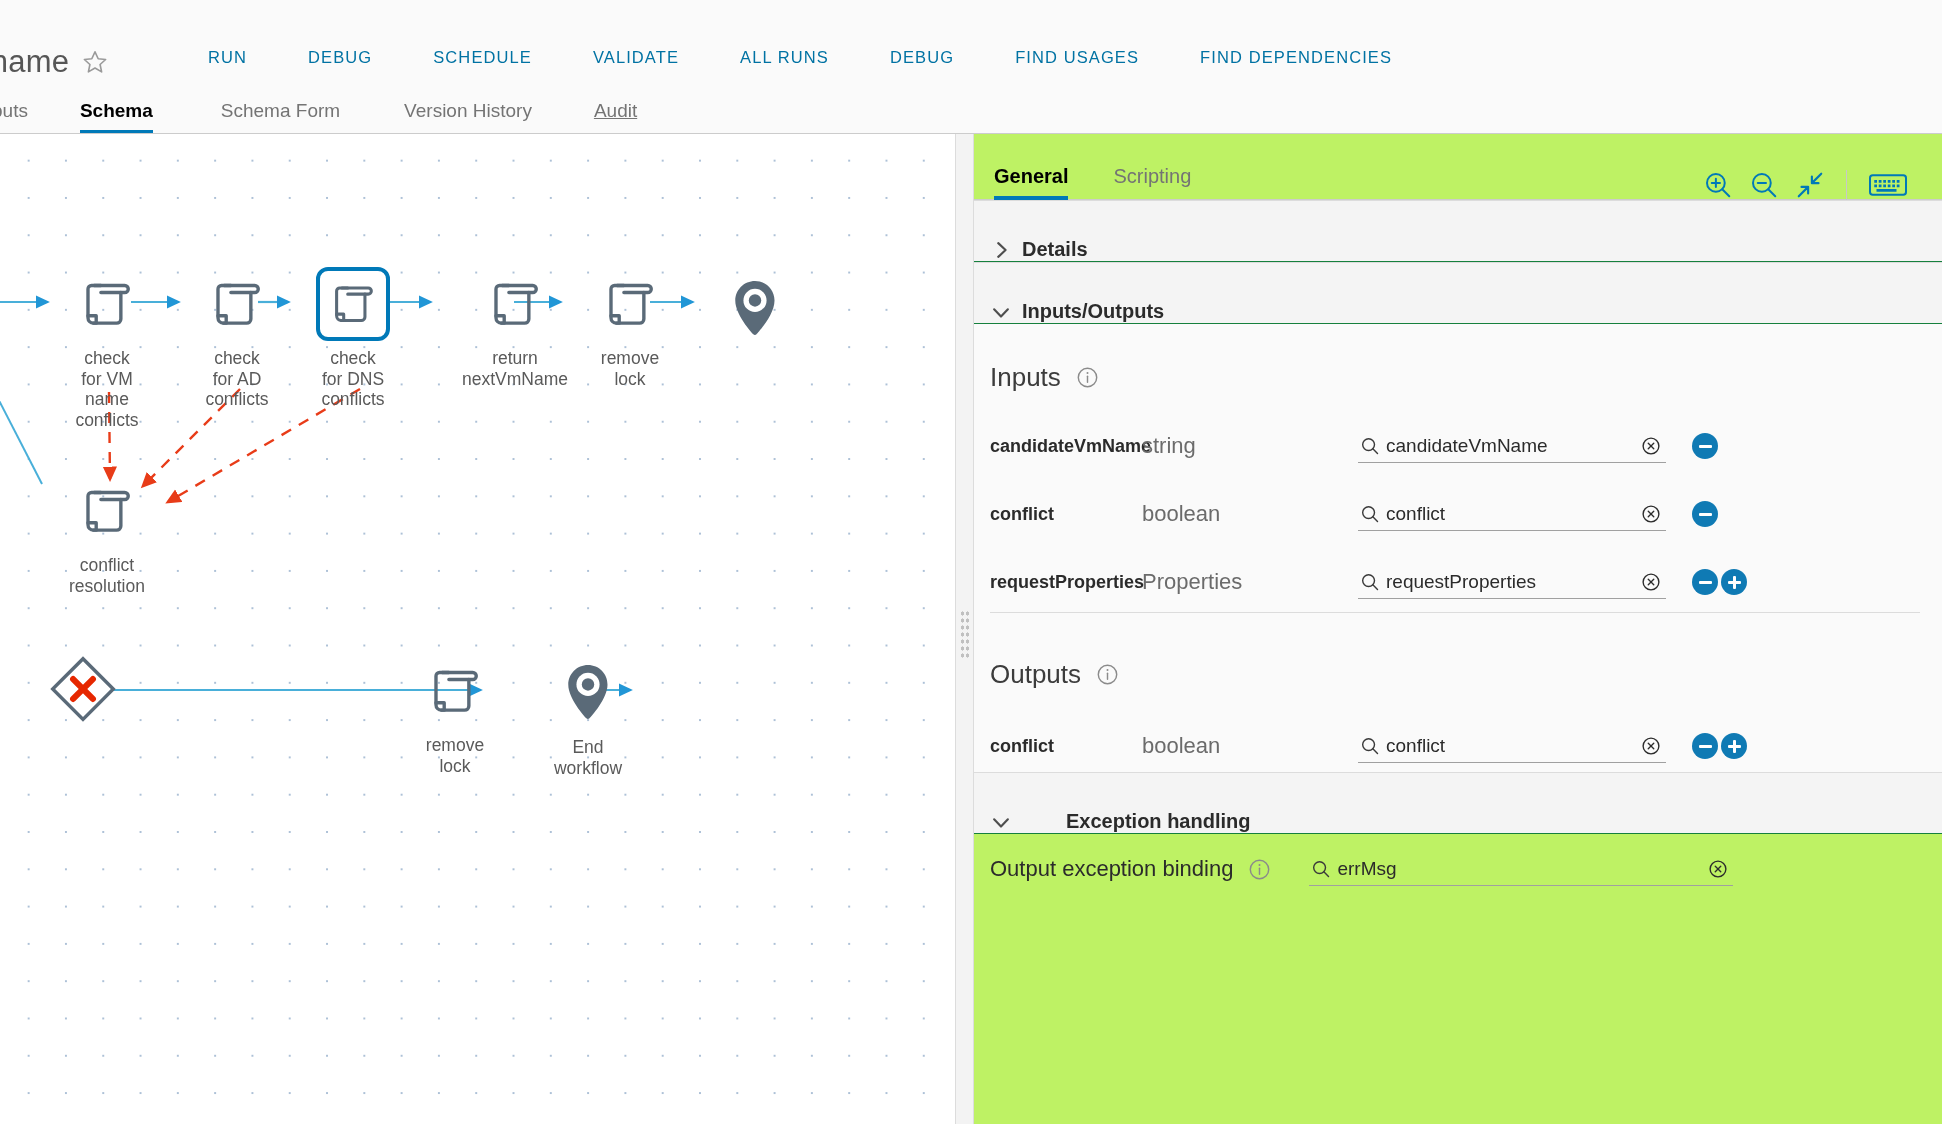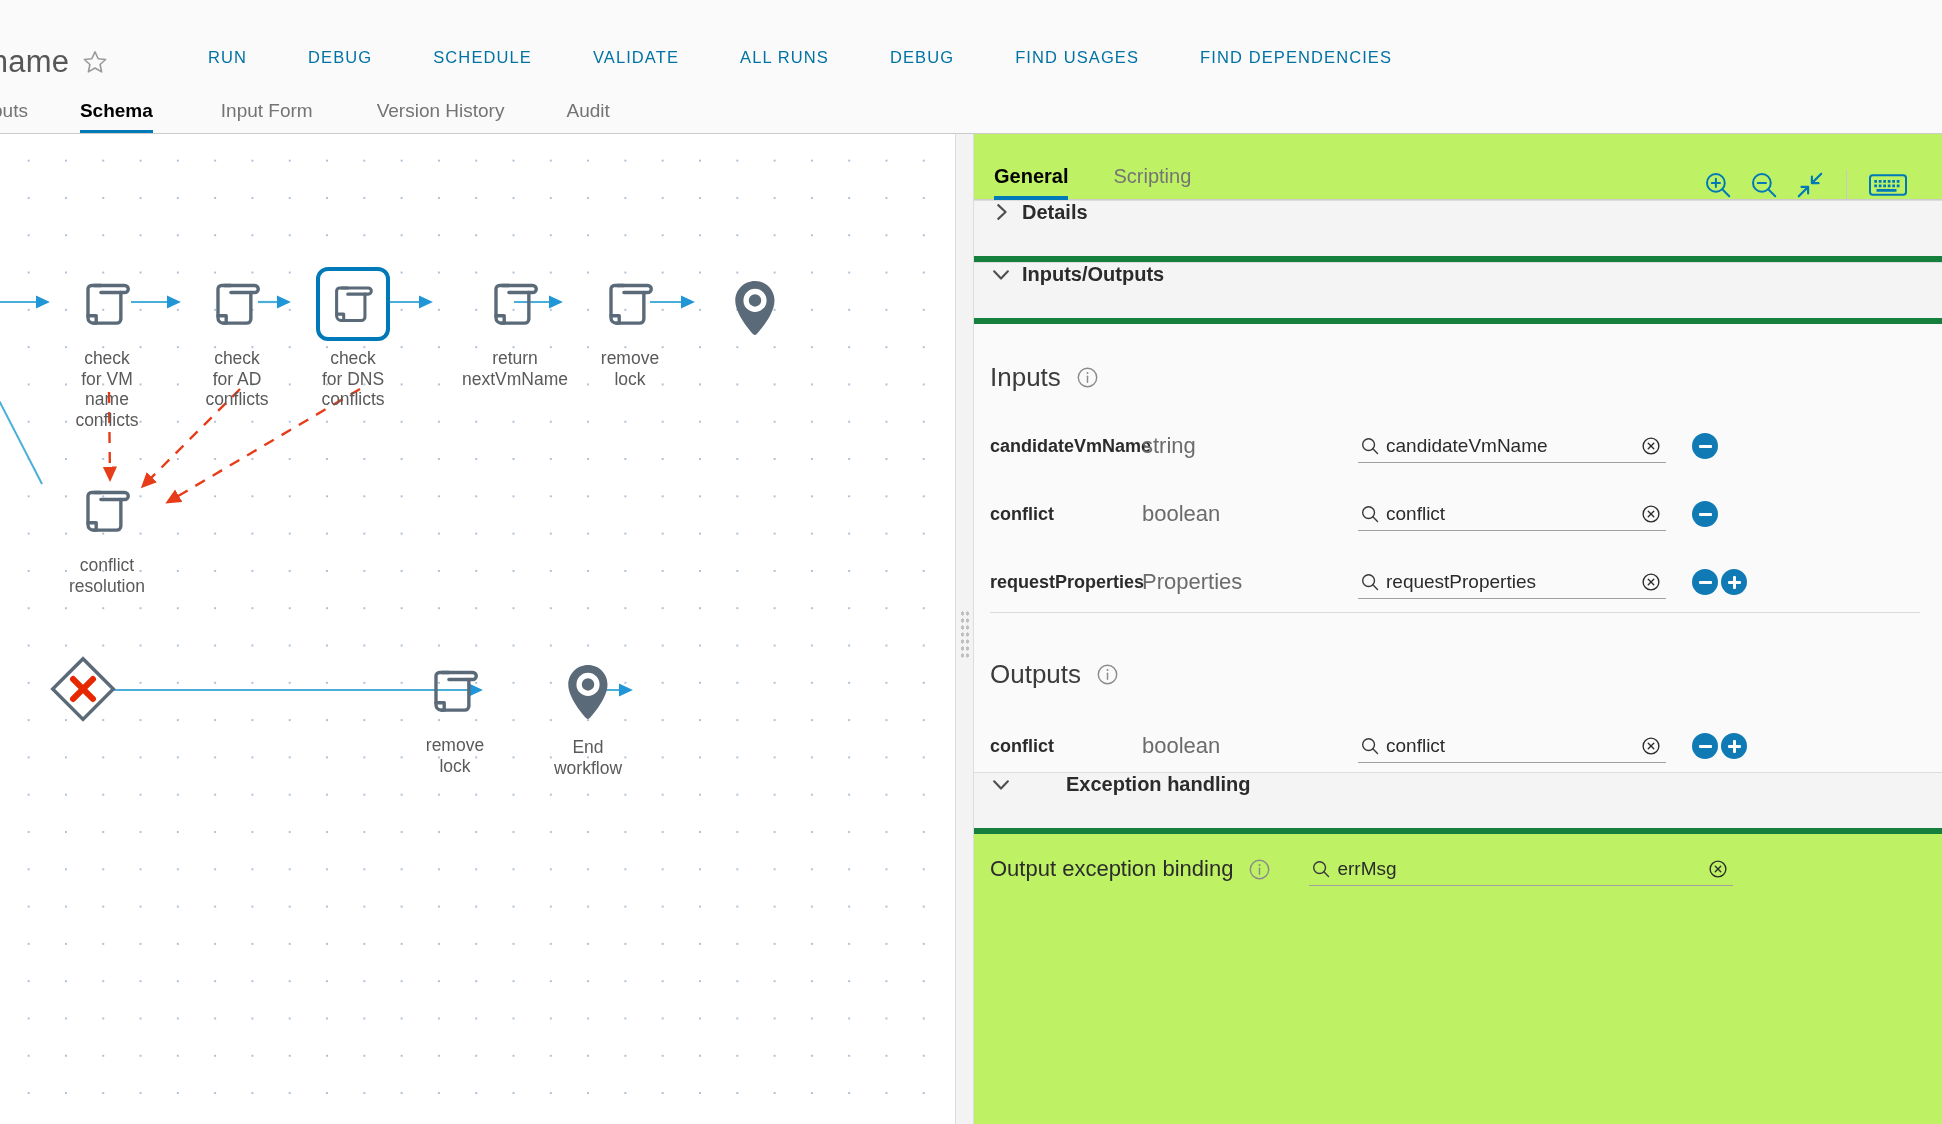--- a/index.html
+++ b/index.html
@@ -105,22 +105,22 @@
   }
   .dtab.active{color:#000;font-weight:600;}
   .dtab.active:after{
     content:"";position:absolute;left:0;right:0;bottom:-1px;height:4px;background:#0079b8;
   }
   .dtab + .dtab{margin-left:45px;}
 
   
   .acc-header{
     position:absolute;left:0;width:970px;height:62px;
-    display:flex;align-items:flex-start;box-sizing:border-box;padding-left:18px;
-    background:#f4f4f4;border-top:1px solid #dcdcdc;border-bottom:6px solid #15803d;
+    display:flex;align-items:flex-end;box-sizing:border-box;padding-left:18px;
+    background:#f4f4f4;border-top:1px solid #dcdcdc;border-bottom:1px solid #15803d;
     cursor:pointer;
   }
   .acc-header .chev{
     width:22px;height:22px;margin-right:10px;color:#4e4e4e;display:inline-block;
   }
   .acc-title{font-size:20px;font-weight:600;color:#2b2b2b;}
 
   .acc-body{
     position:absolute;left:0;width:970px;background:#fafafa;box-sizing:border-box;
   }
@@ -202,23 +202,23 @@
       <button class="action-btn">ALL RUNS</button>
       <button class="action-btn">DEBUG</button>
       <button class="action-btn">FIND USAGES</button>
       <button class="action-btn">FIND DEPENDENCIES</button>
     </div>
   </div>
 
   <div class="tabs">
     <div class="tab" style="margin-left:-8px;">puts</div>
     <div class="tab active" style="margin-left:52px;">Schema</div>
-    <div class="tab" style="margin-left:68px;">Input Form</div>
+    <div class="tab" style="margin-left:68px;">Schema Form</div>
     <div class="tab" style="margin-left:64px;">Version History</div>
-    <div class="tab" style="margin-left:62px;">Audit</div>
+    <div class="tab" style="margin-left:62px;text-decoration:underline;">Audit</div>
   </div>
   <div class="tabs-underline"></div>
 
   <div class="canvas-pane">
     <div class="dotgrid"></div>
 
     <svg width="955" height="990" style="position:absolute;left:0;top:0;">
       <defs>
         <marker id="ah" markerWidth="7" markerHeight="7" refX="5.2" refY="3" orient="auto">
           <path d="M0,0 L6.5,3 L0,6 z" fill="#2196d6"></path>

